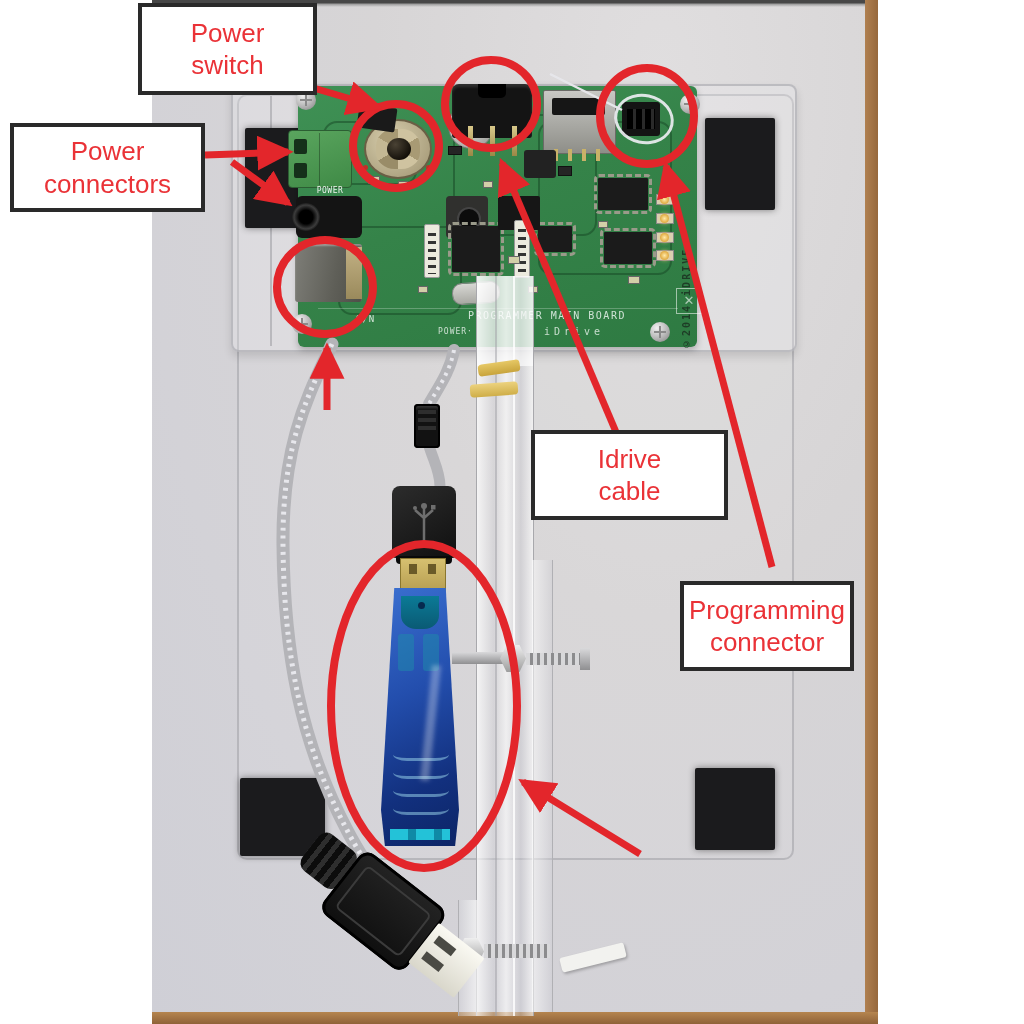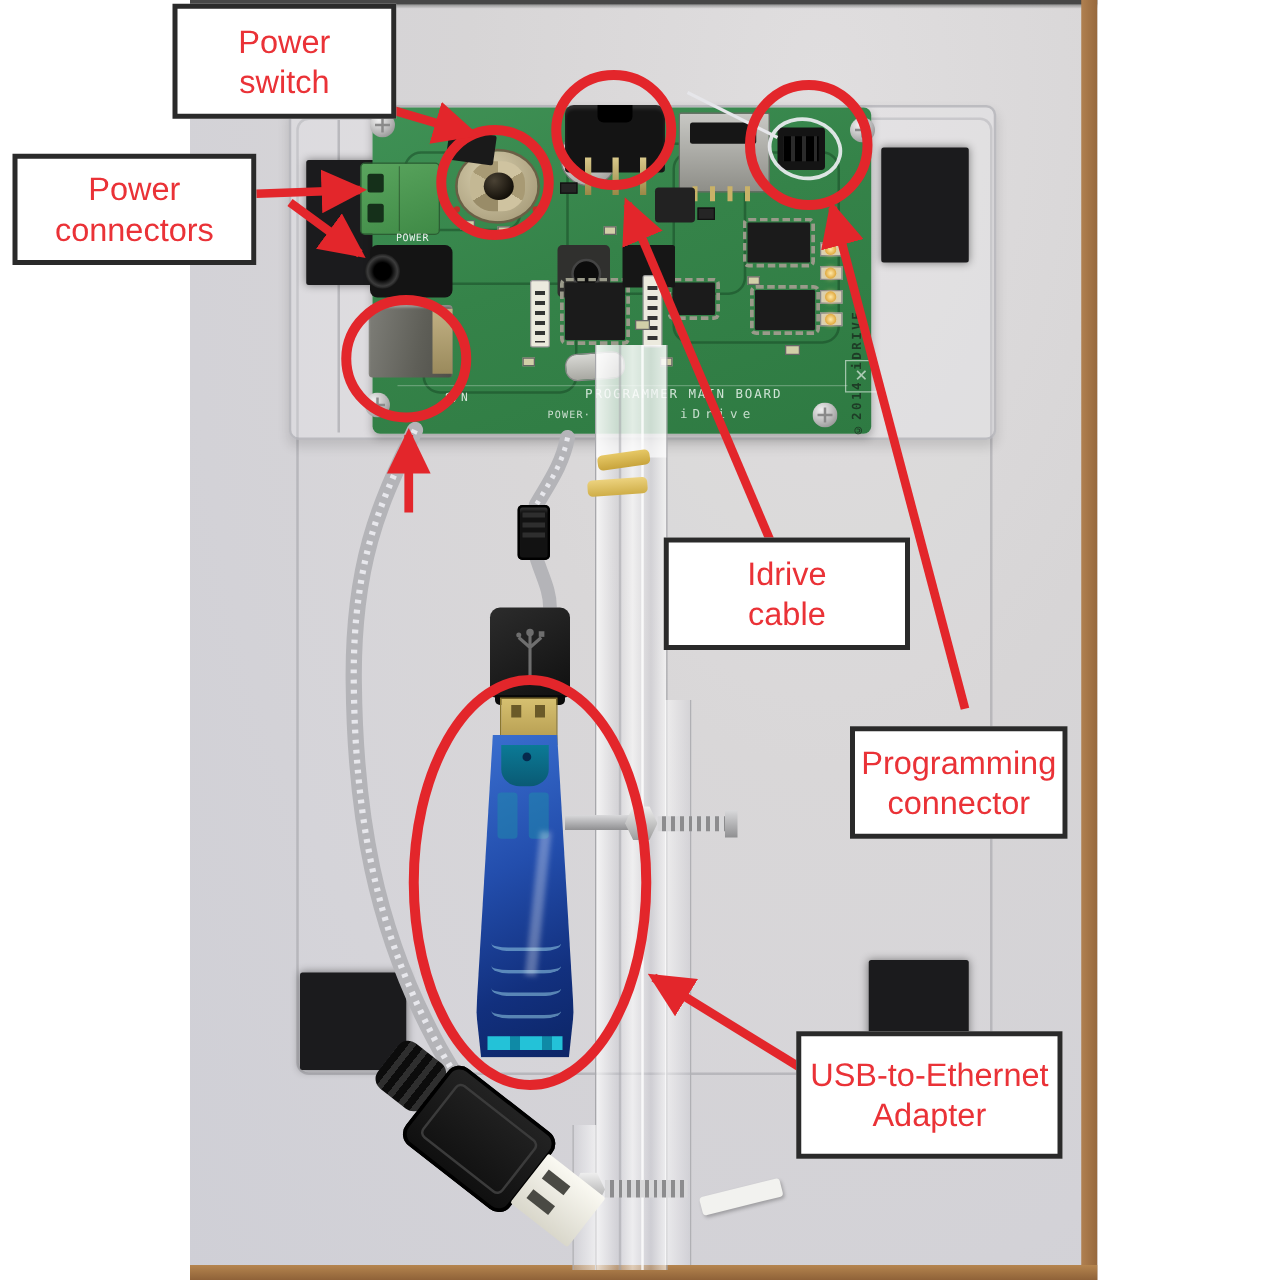--- a/index.html
+++ b/index.html
@@ -285,15 +285,13 @@
   </svg>
 
   <div class="label" style="left:138px;top:3px;width:179px;height:92px;">Power
 switch</div>
   <div class="label" style="left:10px;top:123px;width:195px;height:89px;">Power
 connectors</div>
   <div class="label" style="left:531px;top:430px;width:197px;height:90px;">Idrive
 cable</div>
   <div class="label" style="left:680px;top:565px;width:174px;height:90px;margin-top:16px;">Programming
 connector</div>
-  <div class="label" style="left:637px;top:825px;width:213px;height:102px;">USB-to-Ethernet
-Adapter</div>
 </div>
 
 </body></html>

